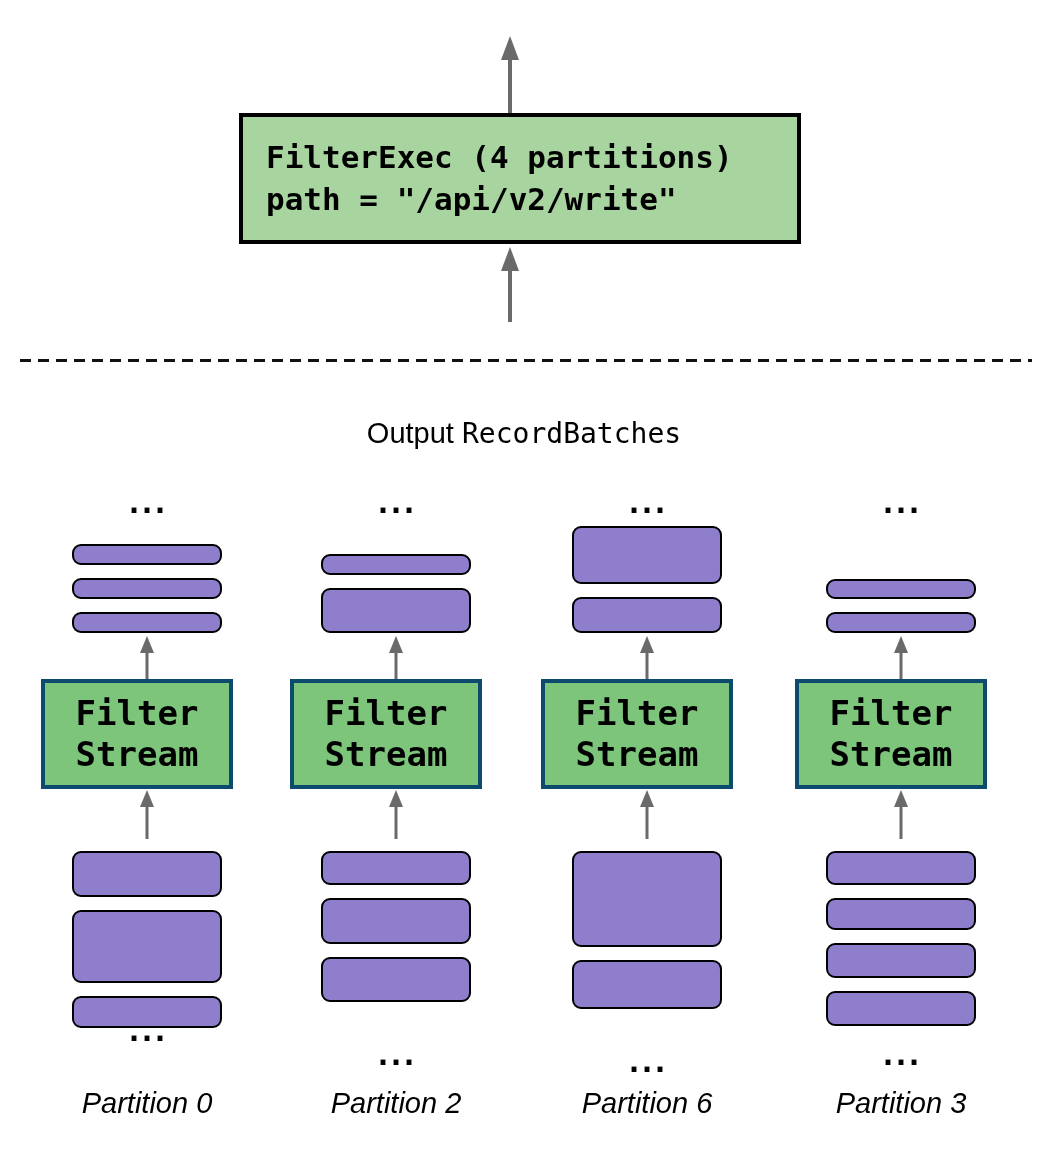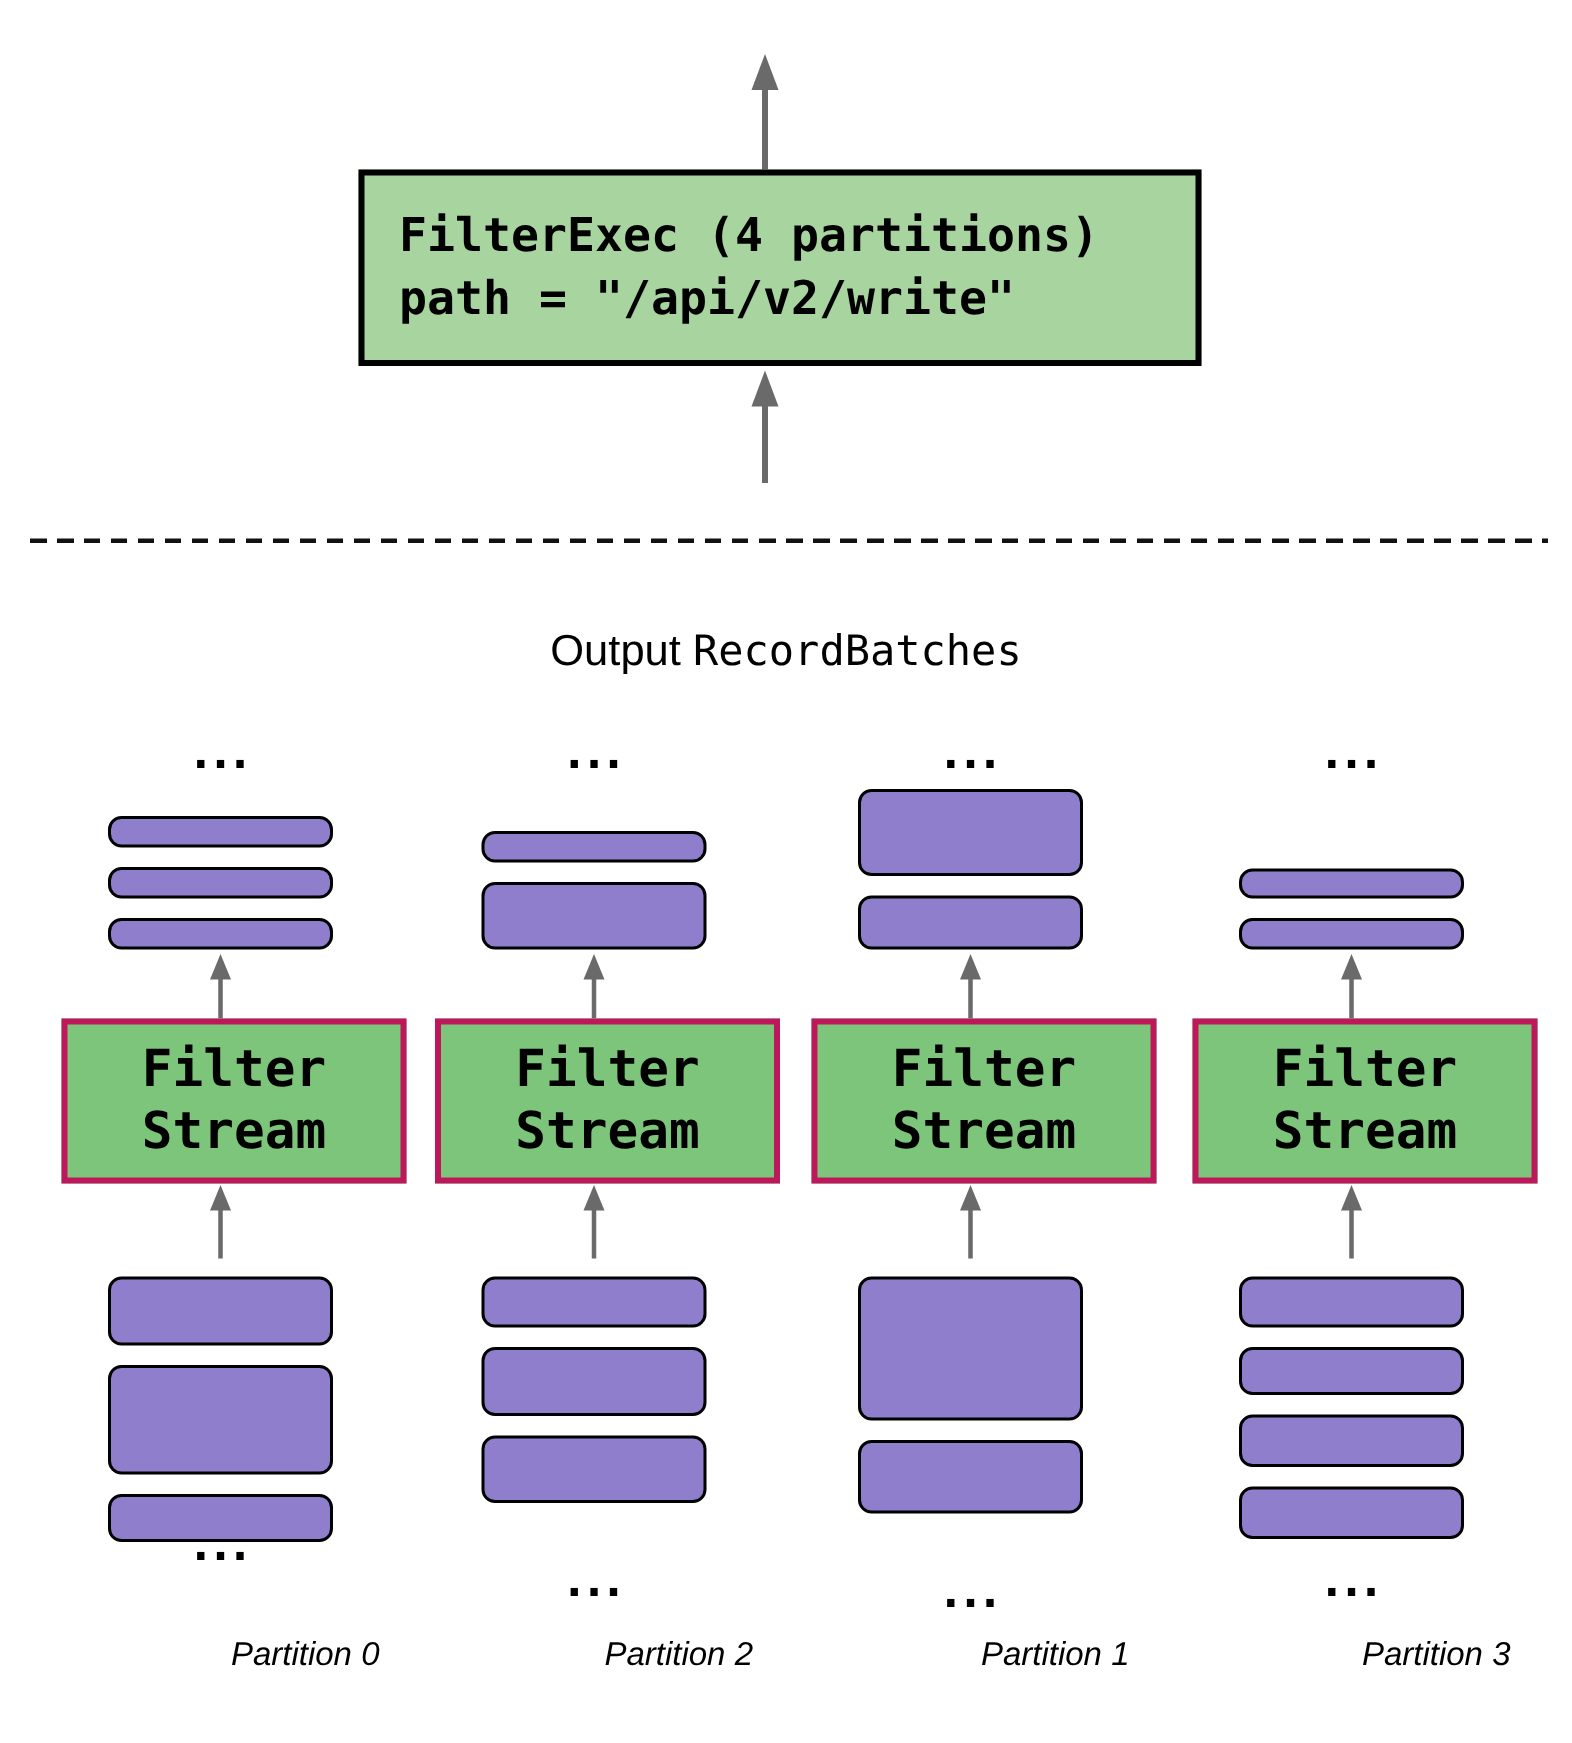--- a/index.html
+++ b/index.html
@@ -57,29 +57,29 @@
   .in-stack{
     position:absolute;left:31px;width:150px;top:363px;
     display:flex;flex-direction:column;gap:13px;
   }
   .batch{
     width:100%;box-sizing:border-box;flex:0 0 auto;
     background:var(--batch-purple);border:2.5px solid #000;border-radius:9px;
   }
   .out-arrow{left:96px;top:148px;width:20px;height:43px;}
   .stream-box{
-    position:absolute;left:0;top:191px;width:230px;height:110px;box-sizing:border-box;
-    background:var(--stream-green);border:4px solid #be185d;
+    position:absolute;left:0;top:191px;width:192px;height:110px;box-sizing:border-box;
+    background:var(--stream-green);border:4px solid #0c4a6e;
     display:flex;flex-direction:column;justify-content:center;text-align:center;
     font-weight:bold;font-size:34px;line-height:41px;
   }
   .in-arrow{left:96px;top:302px;width:20px;height:49px;}
   .partition-label{
-    position:absolute;left:0;top:598px;width:212px;text-align:right;
-    font-family:"Liberation Sans",sans-serif;font-style:italic;font-size:22px;line-height:34px;
+    position:absolute;left:0;top:598px;width:212px;text-align:center;
+    font-family:"Liberation Sans",sans-serif;font-style:italic;font-size:29px;line-height:34px;
   }
 </style>
 </head>
 <body>
 
 <div class="canvas">
 
   <div class="arrow arrow-big exec-arrow-out">
     <span class="head"></span>
     <span class="shaft"></span>
@@ -171,21 +171,21 @@
     </div>
     <div class="arrow arrow-small in-arrow">
       <span class="head"></span>
       <span class="shaft"></span>
     </div>
     <div class="in-stack">
           <div class="batch" style="height: 96px;"></div>
           <div class="batch" style="height: 49px;"></div>
         </div>
     <div class="ellipsis ellipsis-bottom">...</div>
-    <div class="partition-label">Partition 1</div>
+    <div class="partition-label">Partition 6</div>
   </div>
       <div class="column">
     <div class="ellipsis ellipsis-top">...</div>
     <div class="out-stack">
           <div class="batch" style="height: 20px;"></div>
           <div class="batch" style="height: 21px;"></div>
         </div>
     <div class="arrow arrow-small out-arrow">
       <span class="head"></span>
       <span class="shaft"></span>

